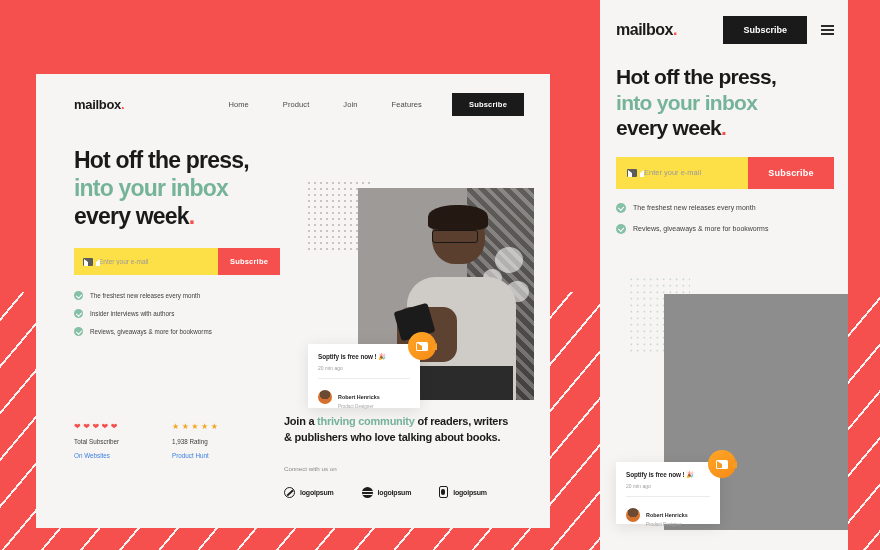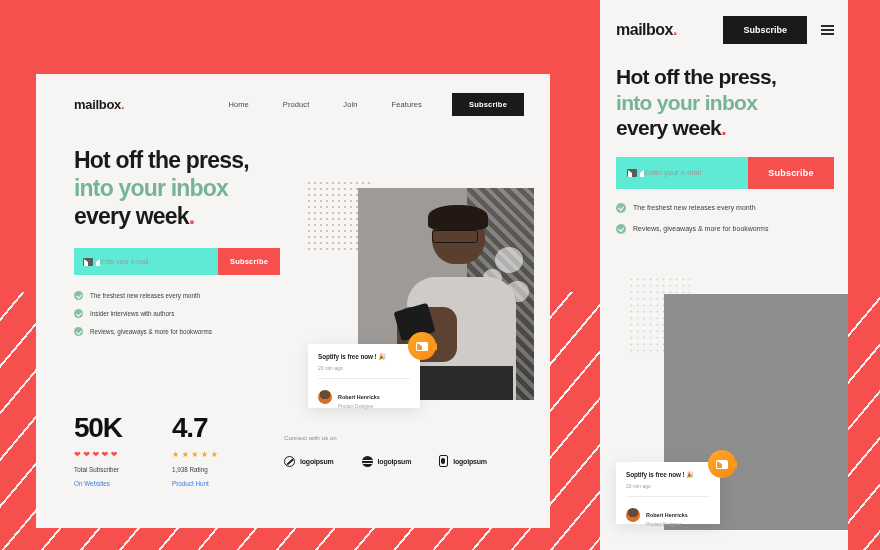--- a/index.html
+++ b/index.html
@@ -69,21 +69,21 @@
     max-width: 270px;
   }
   h1.headline .green { color:#76b49a; }
   h1.headline .red { color:#f5504d; }
 
   .form-row {
     margin-top: 18px;
     display:flex; width: 206px; height: 27px;
   }
   .email-field {
-    flex:1; background:#5eead4; display:flex; align-items:center; gap:6px;
+    flex:1; background:#fde047; display:flex; align-items:center; gap:6px;
     padding-left:9px;
   }
   .env-icon {
     width:10px; height:8px; background:#5c5c5c; border-radius:1px;
     position:relative; flex:none;
   }
   .env-icon:after{
     content:""; position:absolute; left:1px; top:1px;
     width:8px; height:4px;
     border-left:4px solid #fff; border-right:4px solid #fff;
@@ -352,46 +352,45 @@
         <span>
           <span class="notif-name">Robert Henricks</span>
           <div class="notif-role">Product Designer</div>
         </span>
       </div>
     </div>
   </div>
 
   <div class="stats">
     <div class="stat">
-      <div class="stat-num">50K</div>
       <div class="icons-row">
         <span class="heart">❤</span>
         <span class="heart">❤</span>
         <span class="heart">❤</span>
         <span class="heart">❤</span>
         <span class="heart">❤</span>
       </div>
       <div class="stat-label">Total Subscriber</div>
       <a href="#" class="stat-link">On Websites</a>
     </div>
 
     <div class="stat">
-      <div class="stat-num">4.7</div>
       <div class="icons-row">
         <span class="star">★</span>
         <span class="star">★</span>
         <span class="star">★</span>
         <span class="star">★</span>
         <span class="star">★</span>
       </div>
       <div class="stat-label">1,938 Rating</div>
       <a href="#" class="stat-link">Product Hunt</a>
     </div>
 
     <div class="community">
+      <h2><span>Join a </span><span class="green">thriving community</span><span> of readers, writers &amp; publishers who love talking about books.</span></h2>
       <div class="connect">Connect with us on</div>
       <div class="logos">
         <div class="logo-item">
           <span class="mark-a"></span>
           <span class="lbl">logoipsum</span>
         </div>
         <div class="logo-item">
           <span class="mark-b"></span>
           <span class="lbl">logoipsum</span>
         </div>

